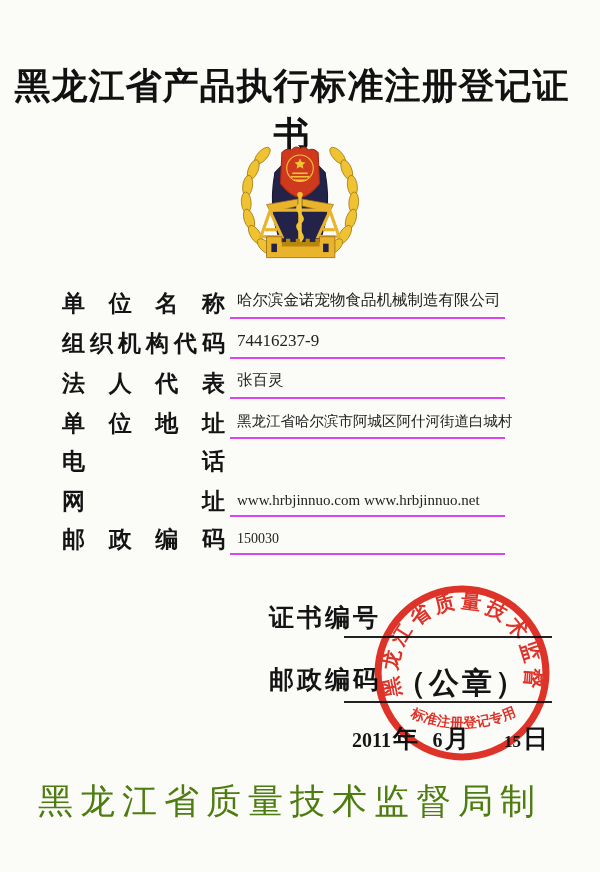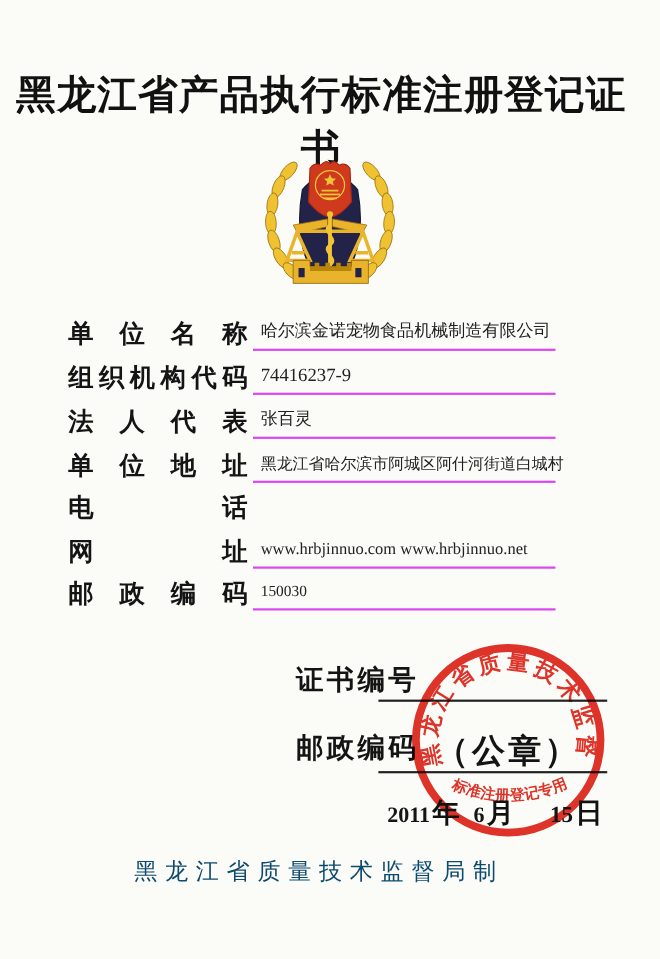--- a/index.html
+++ b/index.html
@@ -54,28 +54,28 @@
   }
   .seal{
     position:absolute; left:371px; top:582px; width:182px; height:182px;
     mix-blend-mode:multiply; opacity:.93;
   }
   .date-row{
     position:absolute; left:352px; top:722px; width:196px;
     display:flex; justify-content:space-between; align-items:baseline;
   }
   .date-num{ font-family:"Liberation Serif", serif; font-size:20px; font-weight:600; color:#151515;}
-  .date-num.small{ font-size:21px;margin-left:20px; }
+  .date-num.small{ font-size:17px;margin-left:20px; }
   .date-unit{ font-weight:700; font-size:25px; color:#111; }
   .date-group{ display:flex; align-items:baseline; gap:2px; }
   .footer-text{
     position:absolute; top:778px; left:0; width:580px;
     text-align:center;
     font-family:"Liberation Serif", serif;
-    font-size:21px; letter-spacing:7px; color:#0c4a6e; font-weight:500;
+    font-size:35px; letter-spacing:7px; color:#4d7c0f; font-weight:500;
   }
 </style>
 </head>
 <body>
 
 <div class="page-title">黑龙江省产品执行标准注册登记证书</div>
 
 <div class="emblem-wrap">
   <svg width="140" height="134" viewBox="0 0 200 192">
 

